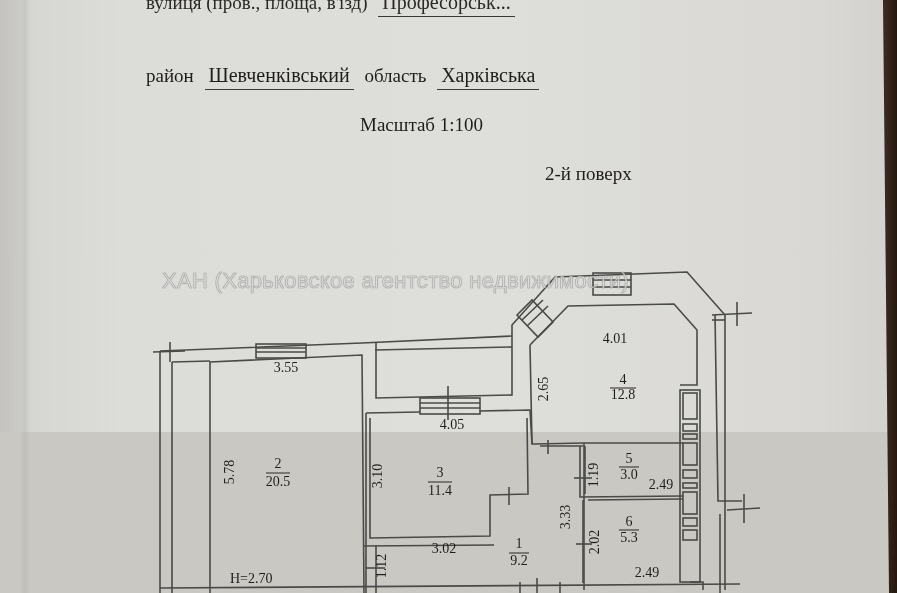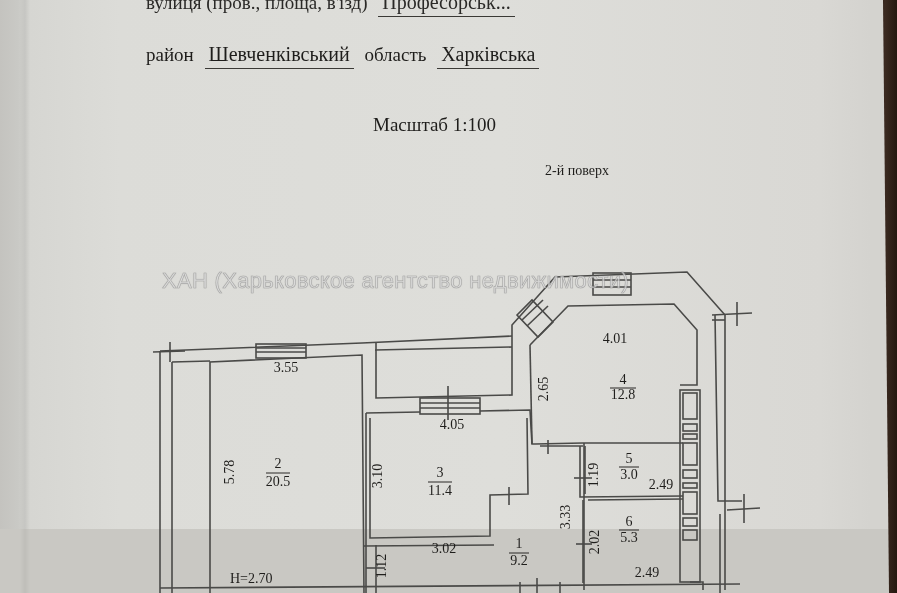--- a/index.html
+++ b/index.html
@@ -2,43 +2,43 @@
 <html><head>
 <meta charset="utf-8">
 <style>
   html, body { margin: 0; padding: 0; }
   body {
     width: 897px; height: 593px; overflow: hidden; position: relative;
     background: #c9c8c3;
     font-family: "Liberation Serif", "DejaVu Serif", serif;
   }
   .page {
-    position: absolute; left: 0; top: 0; width: 897px; height: 529px;
+    position: absolute; left: 0; top: 0; width: 897px; height: 432px;
     background: linear-gradient(90deg, #c4c3bf 0px, #c9c9c5 18px, #d6d6d2 30px, #dcdcd8 120px, #dededa 500px, #d9d8d4 820px, #d4d3cf 870px);
   }
   .page-fold {
     position: absolute; left: 20px; top: 0; width: 10px; height: 593px;
     background: linear-gradient(90deg, rgba(0,0,0,0.0), rgba(0,0,0,0.05), rgba(0,0,0,0.0));
   }
   .table-edge {
     position: absolute; top: 0; right: 0; width: 20px; height: 593px;
     background: linear-gradient(90deg, #2a1d17, #3b2a21 40%, #24180f);
     clip-path: polygon(6px 0, 100% 0, 100% 100%, 12px 100%);
   }
   .text-line {
     position: absolute; left: 146px; font-size: 19px; color: #1e1d1b; white-space: nowrap;
   }
   .text-line .fill {
     display: inline-block; border-bottom: 1px solid #3a3935; padding: 0 4px 2px 4px; margin: 0 6px; font-size: 20px;
   }
   .line0 { top: -9px; color: #2a2927; }
   .line1 { top: 22px; }
-  .line2 { top: 43px; }
-  .scale { position: absolute; left: 360px; top: 114px; font-size: 19px; color: #1e1d1b; margin-left: 13px; }
-  .floor { position: absolute; left: 545px; top: 163px; font-size: 14px; color: #1e1d1b; }
+  .line2 { top: 64px; }
+  .scale { position: absolute; left: 360px; top: 114px; font-size: 19px; color: #1e1d1b; }
+  .floor { position: absolute; left: 545px; top: 163px; font-size: 19px; color: #1e1d1b; }
   .watermark {
     position: absolute; left: 162px; top: 268px; font-family: "Liberation Sans", "DejaVu Sans", sans-serif;
     font-size: 22px; color: rgba(255,255,255,0.55); letter-spacing: 0.3px; white-space: nowrap;
     text-shadow: 0 0 1px rgba(120,120,120,0.5);
     -webkit-text-stroke: 0.6px rgba(130,130,130,0.55);
   }
   svg.plan { position: absolute; left: 0; top: 0; }
   .dim { font-family: "Liberation Serif", "DejaVu Serif", serif; font-size: 14px; fill: #1f1e1c; }
   .room-no { font-family: "Liberation Serif", "DejaVu Serif", serif; font-size: 14px; fill: #1f1e1c; }
 </style>

